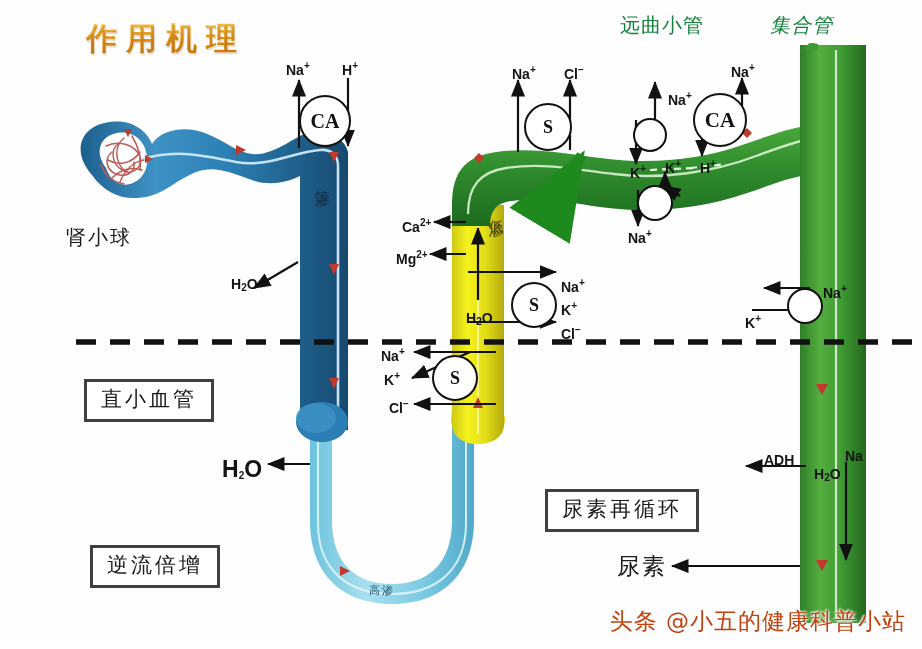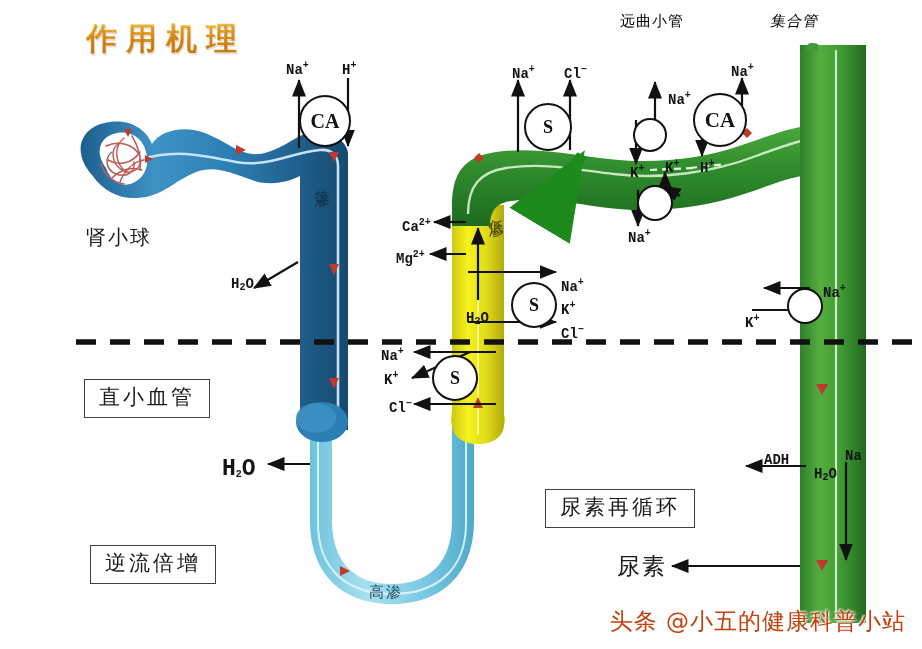--- a/index.html
+++ b/index.html
@@ -9,31 +9,31 @@
 
   
   .title{position:absolute;left:86px;top:18px;font-size:31px;letter-spacing:9px;
          font-weight:700;font-family:"DejaVu Sans","Liberation Sans",sans-serif;
          color:#e9a117;
          background:linear-gradient(180deg,#f7c948 0%,#e08b12 55%,#c87a10 100%);
          -webkit-background-clip:text;background-clip:text;-webkit-text-fill-color:transparent;
          text-shadow:1px 2px 0 rgba(120,80,10,.18);}
 
   
-  .toplabel{position:absolute;font-size:15px;color:#000000;
+  .toplabel{position:absolute;font-size:20px;color:#15803d;
             font-family:"DejaVu Sans","Liberation Sans",sans-serif;letter-spacing:1px;text-align:center;}
 
   
   .lbl{position:absolute;font-size:14px;font-weight:700;color:#141414;white-space:nowrap;
-       font-family:Liberation Mono, monospace;}
+       font-family:Liberation Sans, sans-serif;}
   .lbl sup{font-size:10px;vertical-align:super;}
   .lbl sub{font-size:10px;vertical-align:-2px;}
 
   
-  .boxcap{position:absolute;border:1px solid #404040;background:#fff;
+  .boxcap{position:absolute;border:3px solid #404040;background:#fff;
           font-family:"DejaVu Sans","Liberation Sans",sans-serif;
           font-size:21px;color:#1a1a1a;letter-spacing:3px;
           padding:7px 14px 9px 14px;line-height:1;}
 
   
   .cntext{position:absolute;font-family:"DejaVu Sans","Liberation Sans",sans-serif;
           color:#1b1b1b;white-space:nowrap;}
 
   
   .vtext{position:absolute;writing-mode:vertical-rl;text-orientation:upright;
@@ -236,23 +236,23 @@
     </g>
   </svg>
 
   <div class="title">作用机理</div>
 
   <div class="toplabel" style="left:620px;top:12px;">远曲小管</div>
   <div class="toplabel" style="left:770px;top:12px;font-style:italic;">集合管</div>
 
   <div class="vtext" style="left:312px;top:178px;">等渗</div>
   <div class="vtext" style="left:486px;top:208px;color:#4a4608;">低渗</div>
-  <div class="cntext" style="left:369px;top:583px;font-size:15px;letter-spacing:2px;color:#1b4a5e;text-align:center;">高渗</div>
-
-  <div class="cntext" style="left:66px;top:224px;font-size:20px;letter-spacing:2px;margin-left:20px;">肾小球</div>
+  <div class="cntext" style="left:369px;top:583px;font-size:11px;letter-spacing:2px;color:#1b4a5e;text-align:center;">高渗</div>
+
+  <div class="cntext" style="left:66px;top:224px;font-size:20px;letter-spacing:2px;">肾小球</div>
 
   <div class="boxcap" style="left:84px;top:379px;">直小血管</div>
   <div class="boxcap" style="left:90px;top:545px;">逆流倍增</div>
   <div class="boxcap" style="left:545px;top:489px;">尿素再循环</div>
 
   <div class="cntext" style="left:617px;top:551px;font-size:23px;letter-spacing:2px;text-align:right;">尿素</div>
 
   <div id="ion-layer">
       <div class="lbl" style="left: 286px; top: 60px;">Na<sup>+</sup></div>
       <div class="lbl" style="left: 342px; top: 60px;">H<sup>+</sup></div>

